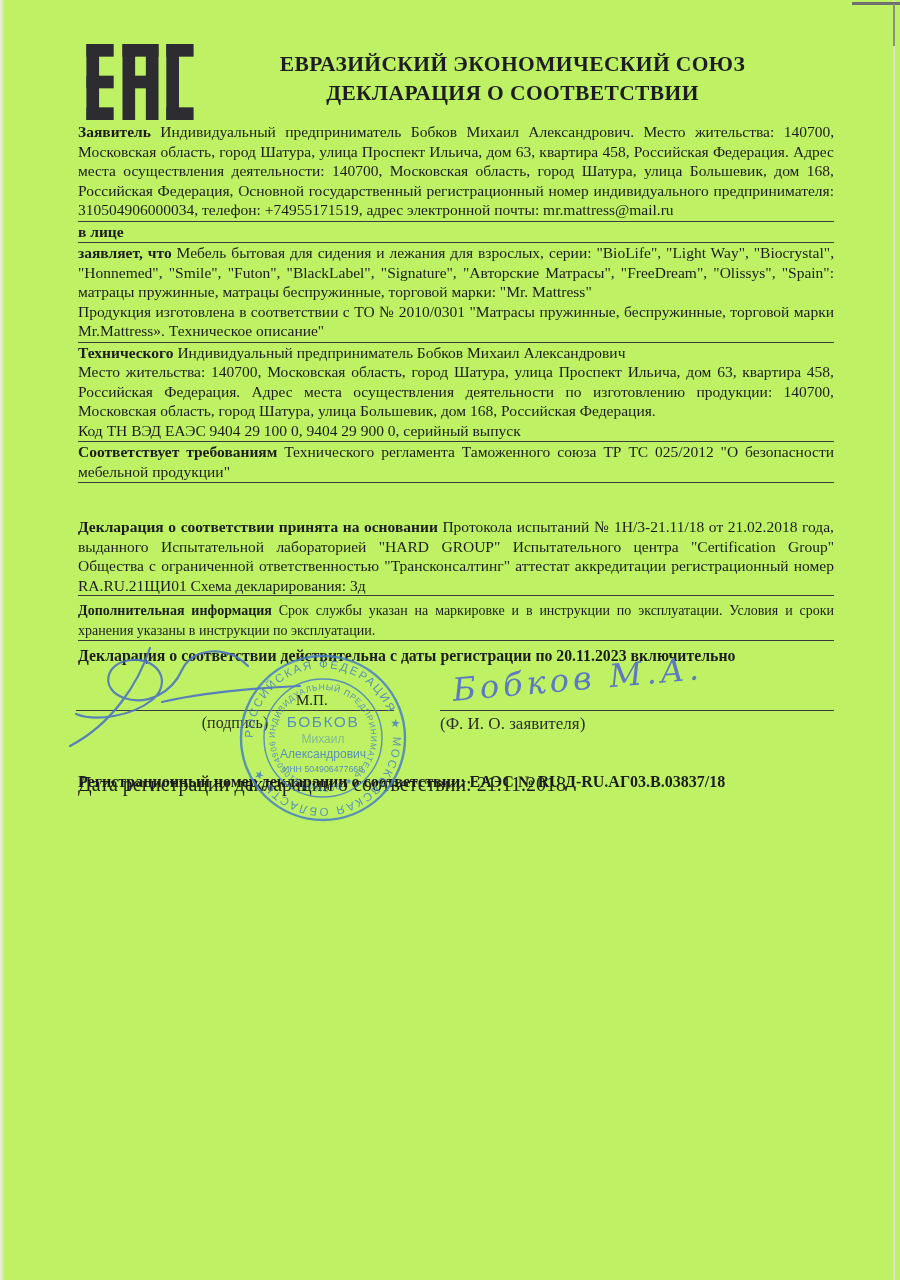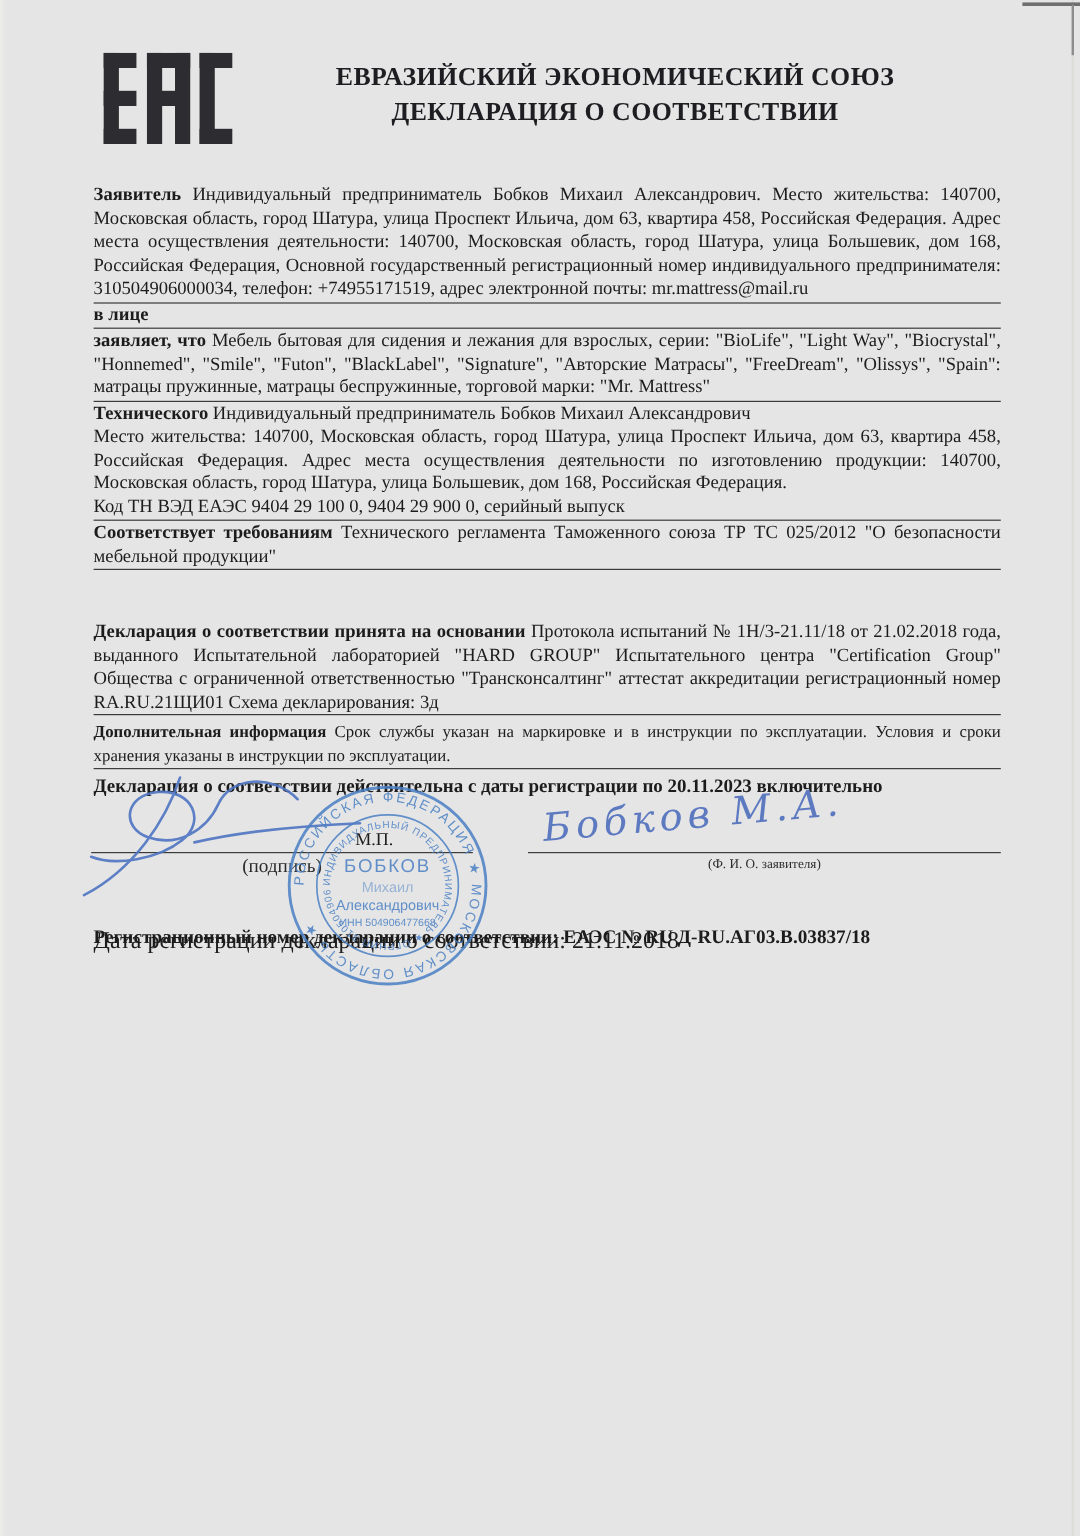--- a/index.html
+++ b/index.html
@@ -1,46 +1,46 @@
 <!DOCTYPE html>
 <html><head>
 <meta charset="utf-8">
 <style>
   html,body{margin:0;padding:0;background:#ffffff;}
   .page{
-    position:relative;width:900px;height:1280px;background:#e5e5e5;
+    position:relative;width:900px;height:1280px;background:#bef264;
     font-family:"Liberation Serif","DejaVu Serif",serif;color:#1c1c1c;
     overflow:hidden;
   }
   
   .edge-right{position:absolute;top:0;bottom:0;right:5px;width:2px;background:#dddcd8;}
   .edge-left{position:absolute;top:0;bottom:0;left:0;width:5px;background:linear-gradient(to right,#ededea,rgba(255,255,255,0));}
   .corner-h{position:absolute;top:2px;right:0;width:48px;height:3px;background:#6f6f6f;}
   .corner-v{position:absolute;top:4px;right:5px;width:2px;height:42px;background:#8d8d8d;}
 
   .header{position:absolute;top:44px;left:85px;right:70px;display:flex;align-items:flex-start;}
   .eac{width:110px;height:76px;flex:0 0 auto;}
   .titles{flex:1;text-align:center;font-weight:bold;font-size:21.5px;line-height:29px;
           color:#1d1d22;letter-spacing:.4px;padding-top:6px;}
 
-  .content{position:absolute;left:78px;width:756px;top:153px;font-size:15.5px;line-height:19.5px;font-family:Liberation Serif, serif;}
+  .content{position:absolute;left:78px;width:756px;top:122px;font-size:15.5px;line-height:19.5px;font-family:Liberation Serif, serif;}
   p{margin:0;}
   .just{text-align:justify;}
   .bb{border-bottom:1.5px solid #3b3b3b;}
   .sec{padding-bottom:1px;}
   b.lbl{font-weight:bold;}
 
   .sec-basis{position:absolute;left:78px;width:756px;top:517px;font-size:15.5px;line-height:19.5px;}
   .sec-additional{position:absolute;left:78px;width:756px;top:601px;font-size:14px;line-height:19.5px;}
   .validity{position:absolute;left:78px;width:756px;top:646px;font-weight:bold;font-size:15.8px;line-height:20px;}
 
   .sig-line-l{position:absolute;left:76px;top:710px;width:318px;border-top:1.5px solid #3b3b3b;}
   .sig-line-r{position:absolute;left:440px;top:710px;width:394px;border-top:1.5px solid #3b3b3b;}
   .cap-sign{position:absolute;left:76px;top:714px;width:318px;text-align:center;font-size:16px;color:#2c2c2c;}
-  .cap-name{position:absolute;left:440px;top:714px;width:394px;text-align:center;font-size:11px;color:#2c2c2c;}
+  .cap-name{position:absolute;left:440px;top:714px;width:394px;text-align:left;font-size:17px;color:#2c2c2c;}
   .mp{position:absolute;left:296px;top:692px;font-size:15px;color:#1c1c1c;z-index:3;}
 
   .reg-number{position:absolute;left:78px;top:741px;font-weight:bold;font-size:16px;margin-top:32px;}
   .reg-date{position:absolute;left:78px;top:773px;font-weight:normal;font-size:20px;}
 
   .stamp{position:absolute;left:237px;top:652px;opacity:.85;z-index:4;pointer-events:none;}
   .signature{position:absolute;left:48px;top:640px;z-index:2;pointer-events:none;opacity:.9;}
   .handname{
     position:absolute;left:452px;top:660px;z-index:2;
     font-family:"DejaVu Serif",serif;font-style:italic;font-size:32px;
@@ -94,20 +94,21 @@
       <p>
         <b class="lbl">в лице</b>
       </p>
     </section>
 
     <section class="sec bb">
       <p class="just">
         <b class="lbl">заявляет, что</b>
         <span>Мебель бытовая для сидения и лежания для взрослых, серии: "BioLife", "Light Way", "Biocrystal", "Honnemed", "Smile", "Futon", "BlackLabel", "Signature", "Авторские Матрасы", "FreeDream", "Olissys", "Spain": матрацы пружинные, матрацы беспружинные, торговой марки: "Mr. Mattress"</span>
       </p>
+      <p class="just">Продукция изготовлена в соответствии с ТО № 2010/0301 "Матрасы пружинные, беспружинные, торговой марки Mr.Mattress». Техническое описание"</p>
     </section>
 
     <section class="sec bb">
       <p class="just">
         <b class="lbl">Технического</b>
         <span>Индивидуальный предприниматель Бобков Михаил Александрович</span>
       </p>
       <p class="just">Место жительства: 140700, Московская область, город Шатура, улица Проспект Ильича, дом 63, квартира 458, Российская Федерация. Адрес места осуществления деятельности по изготовлению продукции: 140700, Московская область, город Шатура, улица Большевик, дом 168, Российская Федерация.</p>
       <p>Код ТН ВЭД ЕАЭС 9404 29 100 0, 9404 29 900 0, серийный выпуск</p>
     </section>

